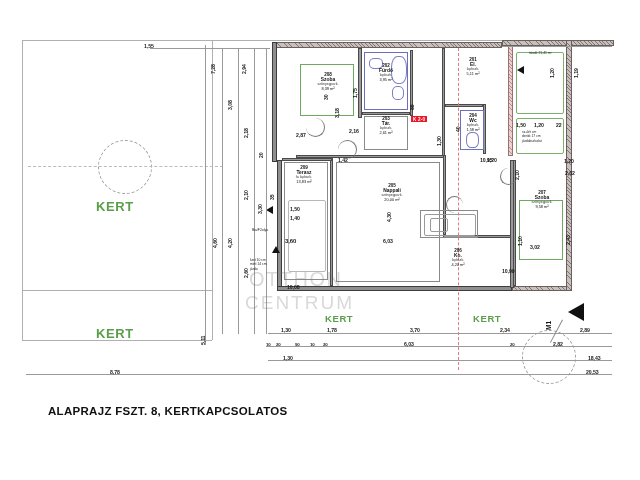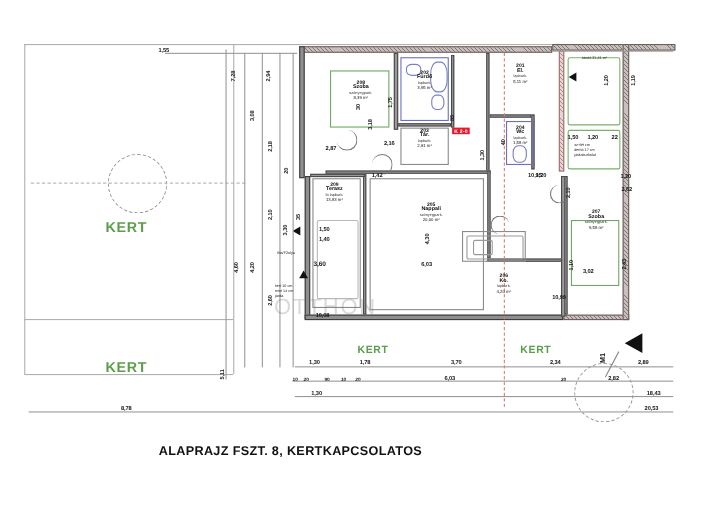--- a/index.html
+++ b/index.html
@@ -282,26 +282,26 @@
   }
   .fixture.grn { border-color: #7ab06a; border-radius: 2px; }
   .fixture.gry { border-color: #9a9a9a; border-radius: 2px; }
 
   
   #title {
     position: absolute;
     left: 0;
     top: 405px;
     width: 528px;
-    text-align: center;
     font-size: 11.5px;
     font-weight: bold;
     color: #111;
     letter-spacing: 0.3px;
     font-family: "Liberation Sans", sans-serif;
+    padding-left: 48px;
   }
 </style>
 </head>
 <body>
 
 <div id="sheet">
 
   <div id="plan">
 
     <div class="extline" style="left:22px; top:40px; height:300px; background:#b0b0b0;"></div>
@@ -528,19 +528,20 @@
     <div class="dim" style="left:110px; top:369px;">8,78</div>
     <div class="dim" style="left:586px; top:369px;">20,53</div>
 
     <div class="m1" style="left:545px; top:330px;">M1</div>
     <div id="north"></div>
     <div class="circ-dash" style="left:522px; top:330px; width:52px; height:52px;"></div>
     <div class="extline" style="left:556px; top:318px; height:26px; transform:rotate(28deg); background:#888;"></div>
 
     <div id="watermark">
       <div id="wm-otthon">OTTHON</div>
+      <div id="wm-centrum">CENTRUM</div>
     </div>
 
   </div>
 
   <div id="title">ALAPRAJZ FSZT. 8,  KERTKAPCSOLATOS</div>
 
 </div>
 
 </body></html>

